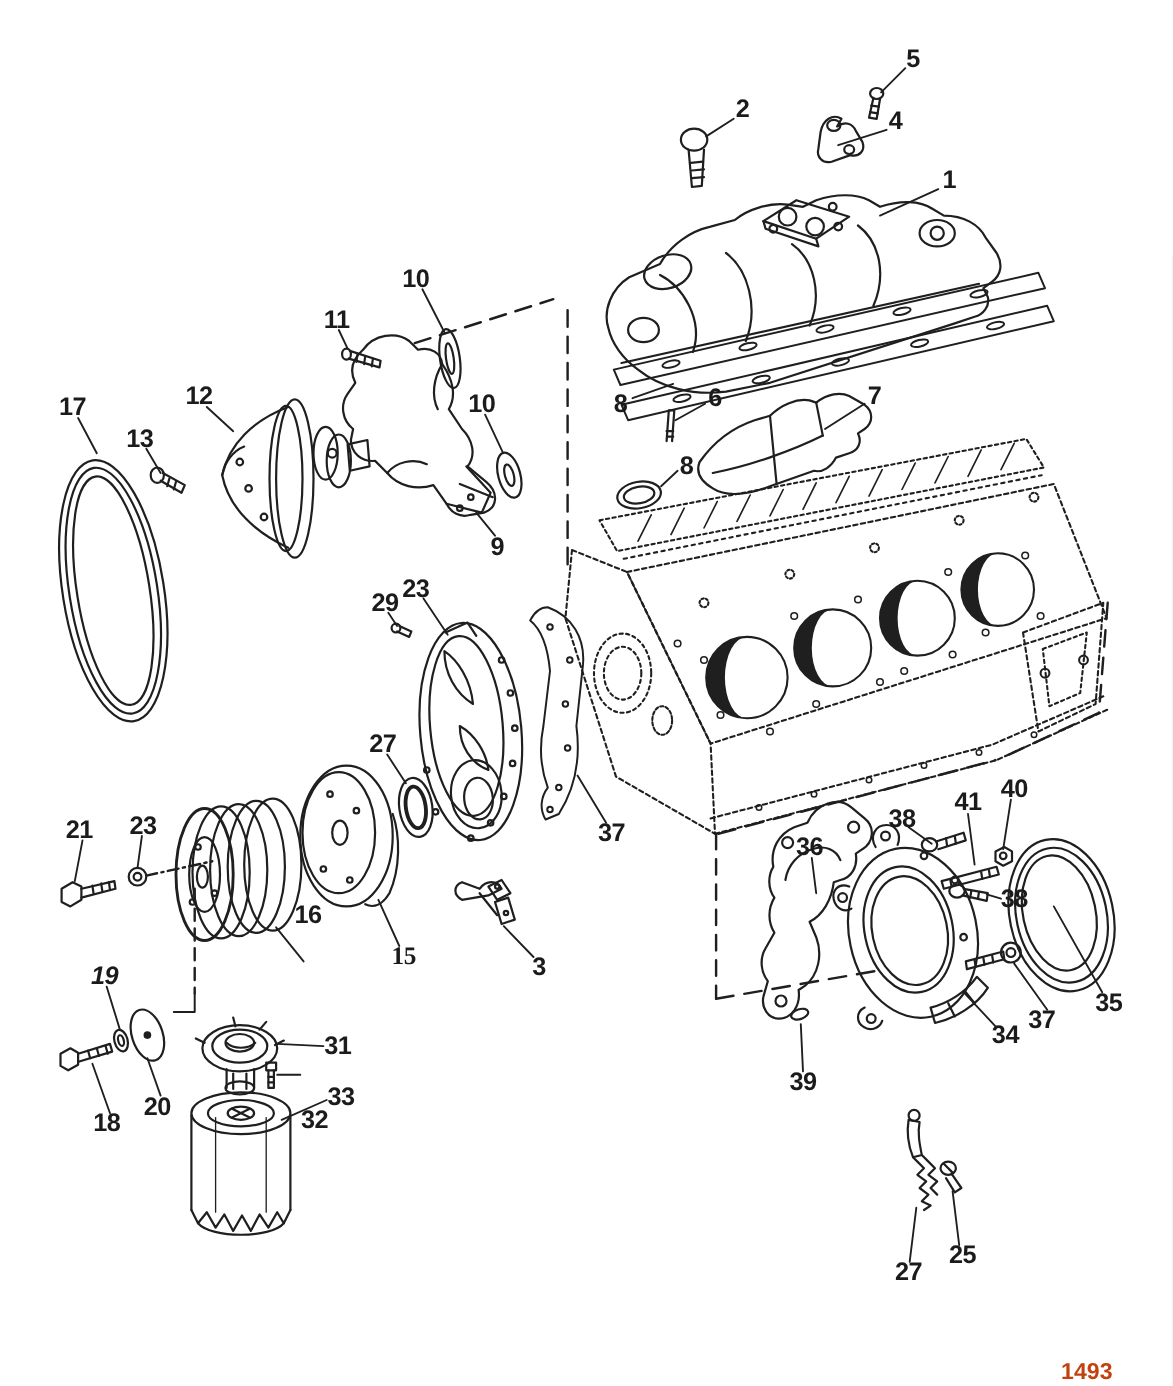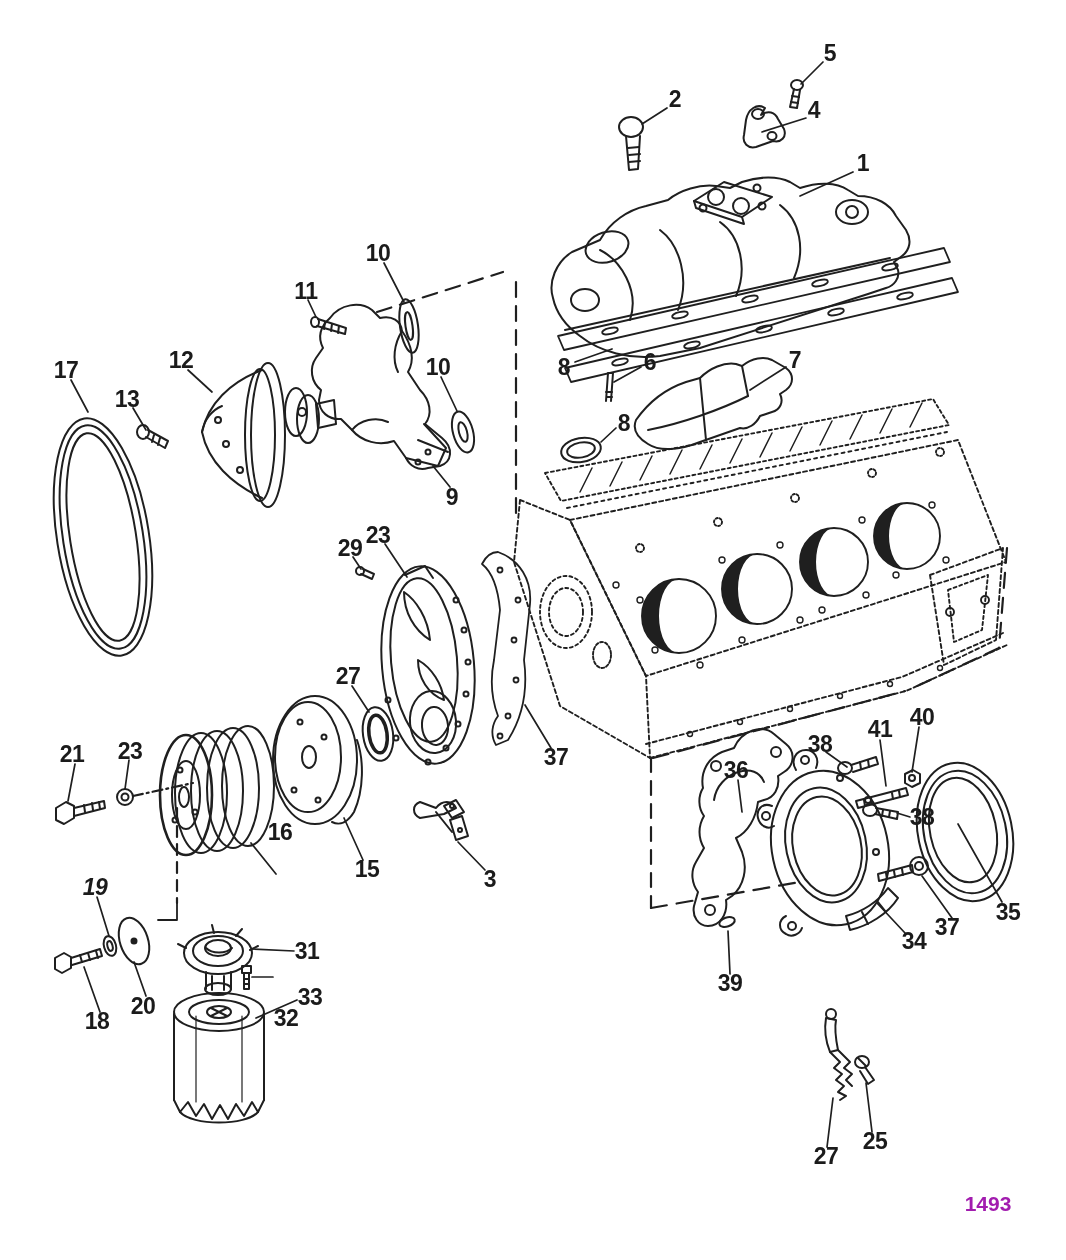--- a/index.html
+++ b/index.html
@@ -7,22 +7,22 @@
     position:relative;width:1066px;height:1260px;background:#ffffff;
     overflow:hidden;font-family:"Liberation Sans",sans-serif;
   }
   #diagram-svg{position:absolute;left:0;top:0;}
   .callout{
     position:absolute;transform:translate(-50%,-50%);
     font-family:"Liberation Sans",sans-serif;font-weight:700;font-size:23px;
     color:#1b1b1b;letter-spacing:-0.5px;line-height:1;user-select:none;
   }
   #page-number{
-    position:absolute;left:940px;top:1192px;width:96px;text-align:center;
-    font-family:"Liberation Sans",sans-serif;font-weight:700;font-size:21px;color:#a21caf;
+    position:absolute;left:940px;top:1236px;width:96px;text-align:center;
+    font-family:"Liberation Sans",sans-serif;font-weight:700;font-size:21px;color:#c2410c;
   }
 </style>
 </head>
 <body>
 
 <div id="stage">
 
 <svg id="diagram-svg" width="1066" height="1260" viewBox="0 0 1066 1260" fill="none" stroke="#1f1f1f" stroke-width="2" stroke-linecap="round" stroke-linejoin="round">
 
   <g stroke-width="2.2">
@@ -481,21 +481,21 @@
       <div class="callout" style="left: 650px; top: 362px;">6</div>
       <div class="callout" style="left: 795px; top: 360px;">7</div>
       <div class="callout" style="left: 564px; top: 367px;">8</div>
       <div class="callout" style="left: 624px; top: 423px;">8</div>
       <div class="callout" style="left: 452px; top: 497px;">9</div>
       <div class="callout" style="left: 378px; top: 253px;">10</div>
       <div class="callout" style="left: 438px; top: 367px;">10</div>
       <div class="callout" style="left: 306px; top: 291px;">11</div>
       <div class="callout" style="left: 181px; top: 360px;">12</div>
       <div class="callout" style="left: 127px; top: 399px;">13</div>
-      <div class="callout" style="left: 367px; top: 869px;">15</div>
+      <div class="callout" style="left: 367px; top: 869px; font-family: Liberation Serif, serif;">15</div>
       <div class="callout" style="left: 280px; top: 832px;">16</div>
       <div class="callout" style="left: 66px; top: 370px;">17</div>
       <div class="callout" style="left: 97px; top: 1021px;">18</div>
       <div class="callout" style="left: 95px; top: 887px; font-style: italic;">19</div>
       <div class="callout" style="left: 143px; top: 1006px;">20</div>
       <div class="callout" style="left: 72px; top: 754px;">21</div>
       <div class="callout" style="left: 130px; top: 751px;">23</div>
       <div class="callout" style="left: 826px; top: 1156px;">27</div>
       <div class="callout" style="left: 875px; top: 1141px;">25</div>
       <div class="callout" style="left: 378px; top: 535px;">23</div>

